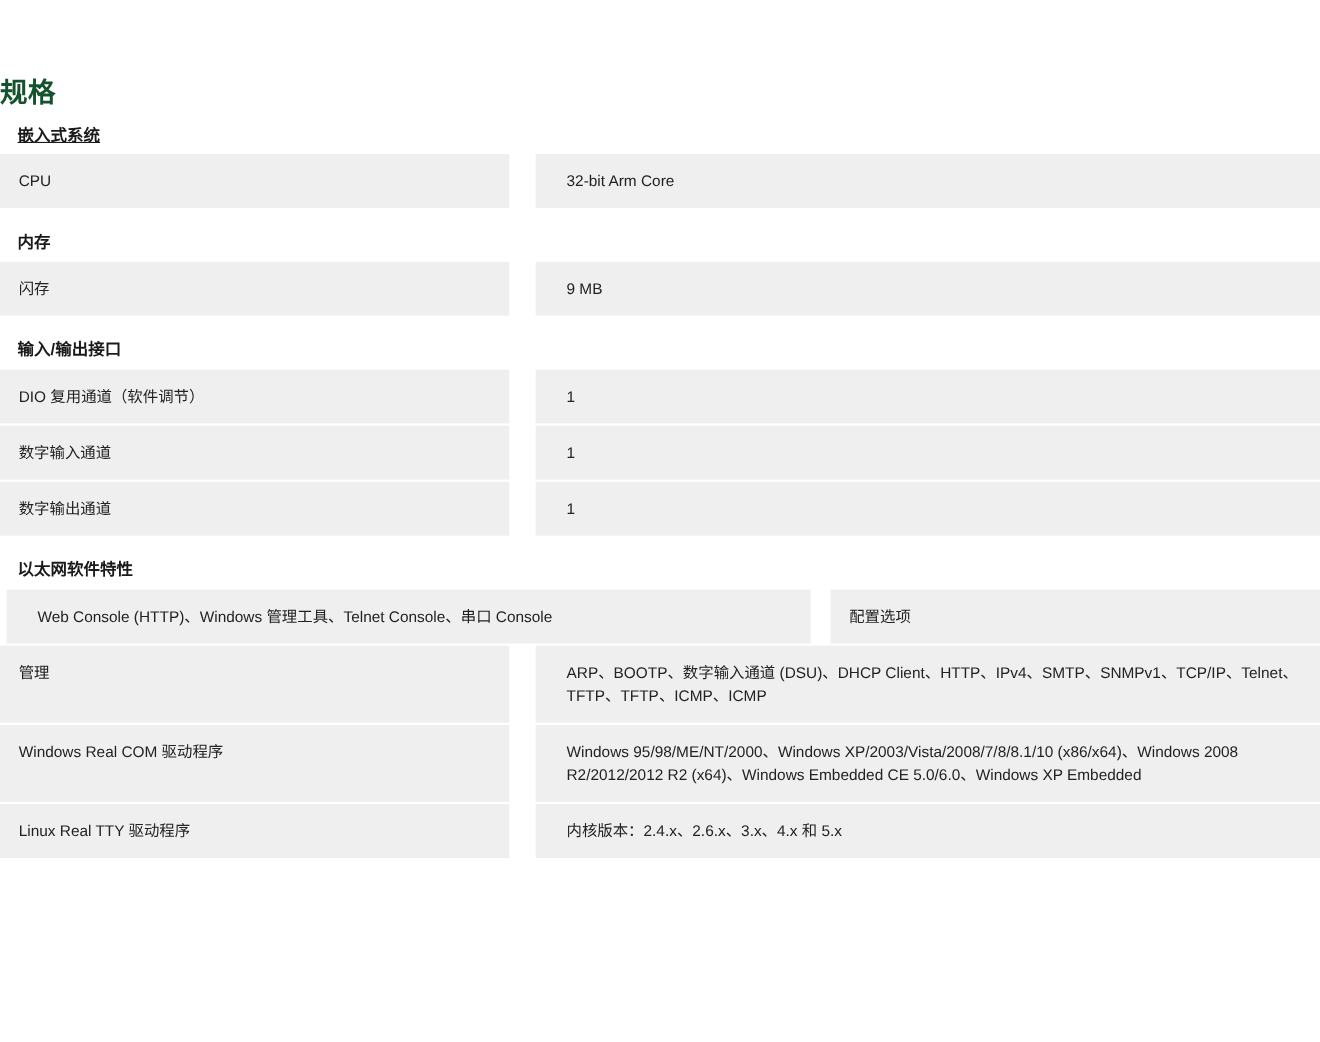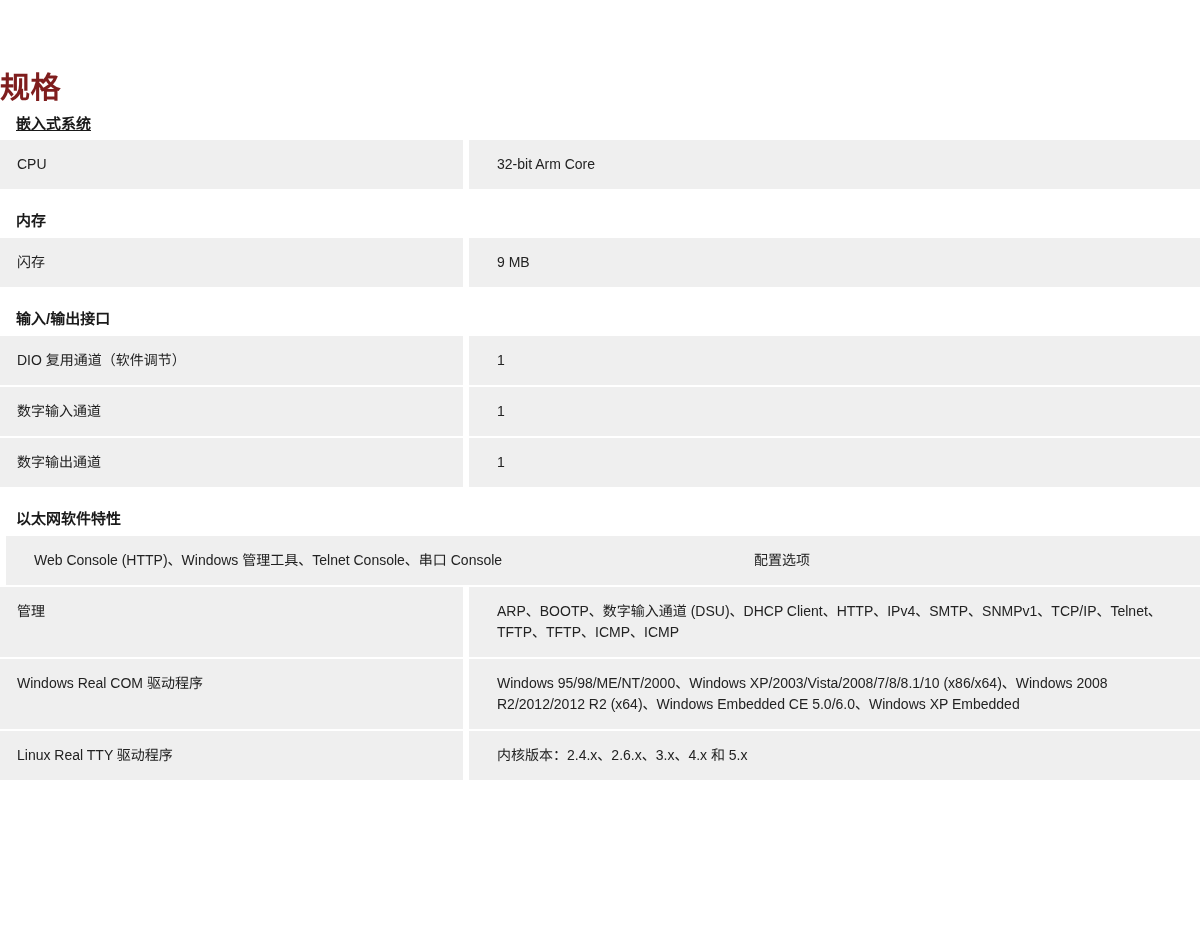--- a/index.html
+++ b/index.html
@@ -14,22 +14,22 @@
   #page {
     width: 1200px;
     min-height: 947px;
     position: relative;
     overflow: hidden;
     background: #ffffff;
   }
 
   
   .spec-title {
-    color: #7f1d1d;
-    font-size: 30px;
+    color: #14532d;
+    font-size: 25px;
     font-weight: bold;
     line-height: 1;
     padding: 0;
     margin: 0;
     position: absolute;
     top: 73px;
     left: 0px;
     letter-spacing: 0.5px;
   }
 
@@ -51,20 +51,21 @@
     white-space: nowrap;
   }
   .group:first-child .group-heading { height: 30px; line-height: 28px; text-decoration: underline; }
 
   
   .row {
     display: flex;
     align-items: stretch;
     width: 1200px;
     margin-bottom: 2px;
+    gap: 18px;
   }
   .row .cell {
     background: #efefef;
     font-size: 14px;
     color: #222222;
     line-height: 21px;
     padding: 14px 16px 14px 17px;
   }
   .row .cell-label {
     width: 463px;

